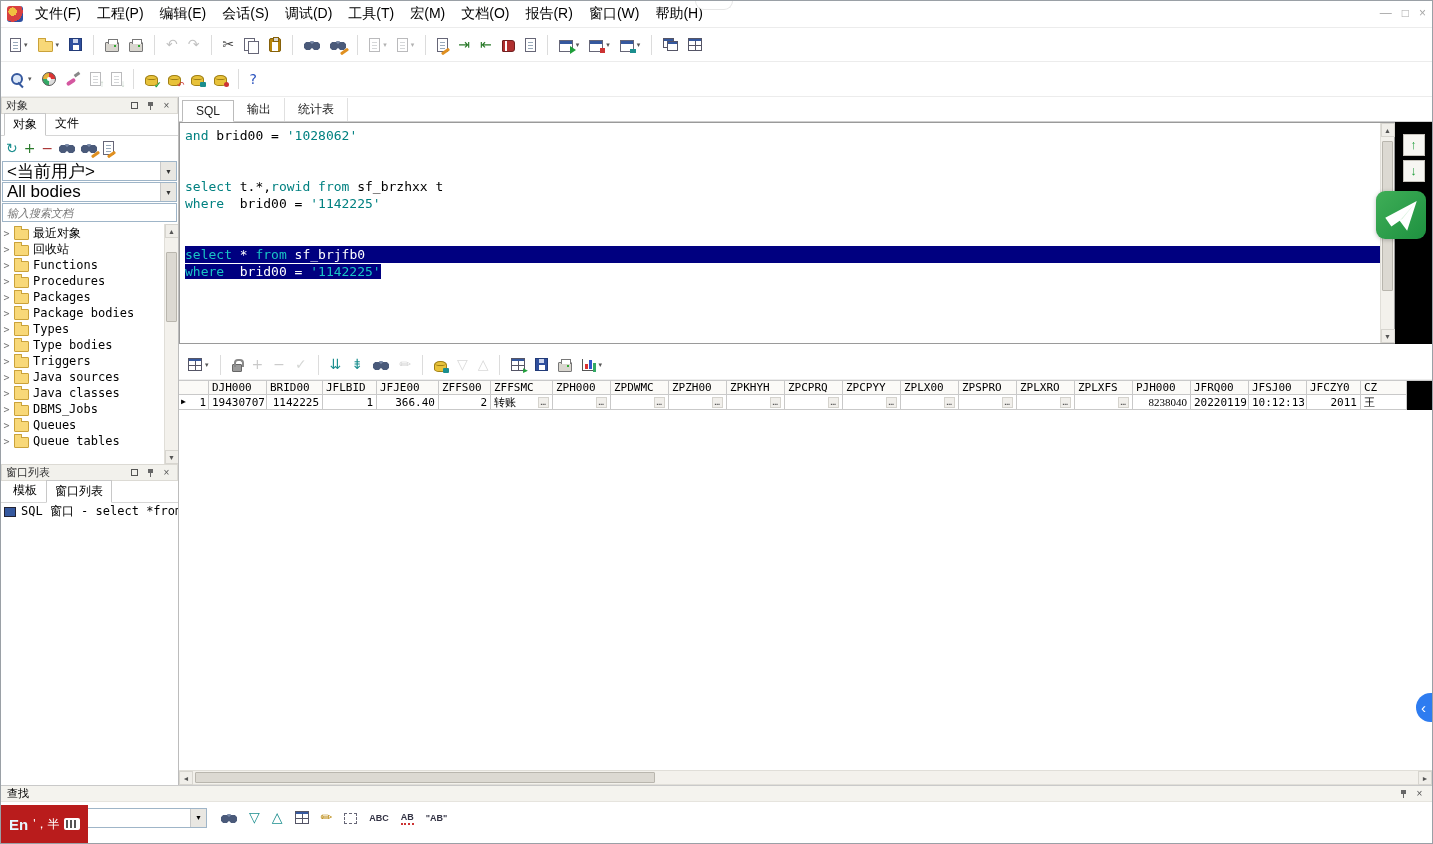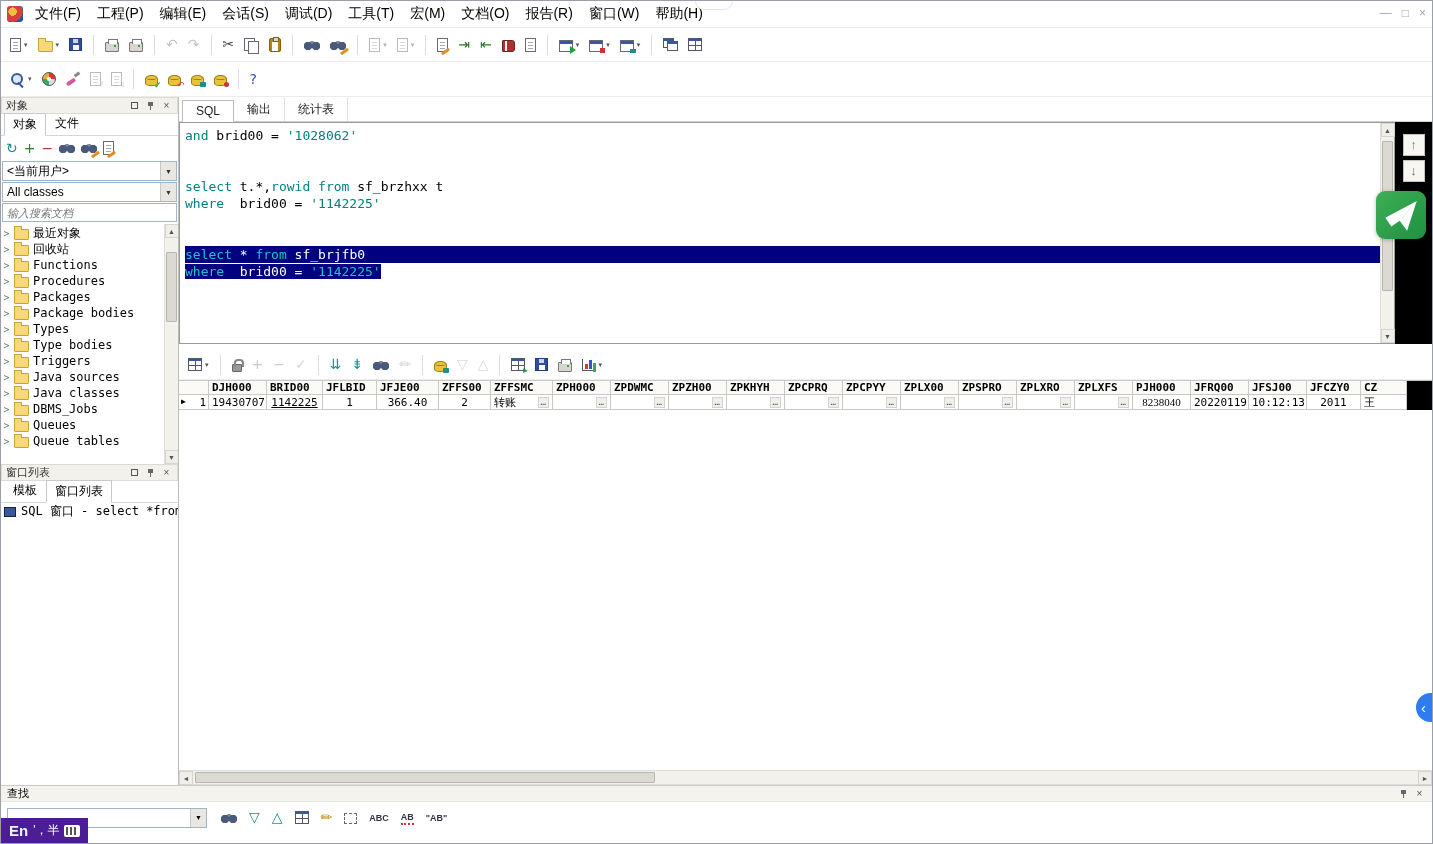--- a/index.html
+++ b/index.html
@@ -98,21 +98,21 @@
 
 .phead{height:17px;background:#f2f1ec;border:1px solid #dcdad4;display:flex;align-items:center;padding:0 4px;font-size:11px;color:#333;gap:3px}
 .phead .sp{flex:1}
 .phbtn{width:13px;height:12px;font-size:10px;line-height:11px;text-align:center;color:#555;cursor:pointer;display:inline-flex;align-items:center;justify-content:center}
 .stabs{display:flex;align-items:flex-end;height:22px;border-bottom:1px solid #d6d6d6;padding:0 3px}
 .stab{padding:2px 8px;font-size:12px;border:1px solid transparent;cursor:pointer;white-space:nowrap}
 .stab.active{border:1px solid #c8c8c8;border-bottom:1px solid #fff;background:#fff;margin-bottom:-1px}
 .stools{height:24px;display:flex;align-items:center;padding:0 2px}
 .stools .tbtn{margin:0 1px;padding:2px}
 .combo{height:20px;margin:1px 1px 0 1px;border:1px solid #9fb5c8;display:flex;align-items:center;background:#fff}
-.combo .cval{flex:1;padding:0 4px;white-space:nowrap;overflow:hidden;font-size:12px}
+.combo .cval{flex:1;padding:0 4px;white-space:nowrap;overflow:hidden;font-size:17px}
 .combo .cbtn{width:16px;align-self:stretch;background:#e9e7e2;border-left:1px solid #c8c8c8;font-size:7px;display:flex;align-items:center;justify-content:center;color:#333;cursor:pointer}
 .searchbox{height:19px;margin:1px 1px 0 1px;border:1px solid #9fb5c8}
 .searchbox input{width:100%;height:100%;border:none;outline:none;font:italic 11px "Liberation Sans",sans-serif;color:#999;padding:0 4px}
 .treewrap{height:240px;display:flex;overflow:hidden;margin-top:2px}
 .tree{flex:1;padding:1px 0 0 2px;font-family:"DejaVu Sans Mono",monospace;font-size:12px;overflow:hidden}
 .tree-item{display:flex;align-items:center;height:16px;gap:4px;cursor:default;white-space:nowrap}
 .chev{color:#777;font-size:10px;width:7px;text-align:center}
 .tlabel{line-height:14px}
 .wl-item{display:flex;align-items:center;height:17px;padding:0 3px;font-family:"DejaVu Sans Mono",monospace;font-size:12px;white-space:nowrap;overflow:hidden}
 .wl-ic{width:12px;height:10px;background:#35589e;border:1px solid #223;margin-right:5px;flex:none}
@@ -145,27 +145,27 @@
 .sel-text .tk-kw,.sel-text .tk-st{color:#19c4c4}
 .gutter{width:37px;display:flex;flex-direction:column;align-items:center;padding-top:12px;gap:4px}
 .gbtn{width:22px;height:22px;border:1px solid #c5c2bb;background:#f7f6f2;color:#1f9e3a;font-weight:bold;font-size:13px;cursor:pointer;line-height:18px}
 .splitter{height:6px;background:#fff;cursor:row-resize}
 .rbar{height:30px;border-bottom:1px solid #eee}
 
 
 .grid{font-family:"DejaVu Sans Mono",monospace;font-size:11px;border-top:1px solid #c9c9c9;overflow:hidden}
 .grow{display:flex;width:max-content}
 .gcell{border-right:1px solid #c9c9c9;border-bottom:1px solid #c9c9c9;display:flex;align-items:center;padding:0 3px;overflow:hidden;white-space:nowrap;flex:none}
-.ghead .gcell{height:14px;font-weight:bold;background:#fbfaf7}
+.ghead .gcell{height:14px;font-weight:normal;background:#fbfaf7}
 .gdata .gcell{height:15px;background:#fff}
 .selcol{width:30px;background:#f1efe9;justify-content:space-between;padding:0 2px}
 .tri{font-size:8px;line-height:10px}
 .rownum{font-size:11px}
 .val{width:100%}
-.val.r{text-align:center}
+.val.r{text-align:right}
 .val.l{text-align:left}
 .ell{margin-left:auto;flex:none;padding:0 2px;background:#f1efeb;border:1px solid #d5d3cd;font-size:9px;line-height:9px;height:11px;cursor:pointer;color:#555}
 .gridfill{flex:1;background:#fff}
 
 
 .statusbar{height:24px;display:flex;align-items:center;gap:8px;padding:0 8px;border-top:1px solid #e4e4e4;background:#fff;margin-top:8px}
 .spos{font-family:"DejaVu Sans Mono",monospace;font-size:12px}
 .vdiv{width:1px;height:14px;background:#ddd;margin-left:96px}
 .smsg{font-size:12px}
 
@@ -173,21 +173,21 @@
 .findbar{position:absolute;left:0;right:0;bottom:0;height:58px;border-top:1px solid #c9c9c9;background:#fff}
 .fhead{height:16px;background:#f4f3ee;display:flex;align-items:center;gap:3px;padding:0 6px;font-size:11px;border-bottom:1px solid #e6e4de}
 .fhead .sp{flex:1}
 .ftools{display:flex;align-items:center;padding:5px 6px;gap:3px}
 .fcombo{width:200px;height:20px;border:1px solid #9fb5c8;display:flex;margin-right:6px}
 .fcombo input{flex:1;border:none;outline:none;padding:0 4px;font-size:12px}
 .fcombo .cbtn{width:16px;background:#e9e7e2;border-left:1px solid #c8c8c8;font-size:7px;display:flex;align-items:center;justify-content:center;cursor:pointer}
 
 
 .overlayicon{position:absolute;right:6px;top:94px;width:50px;height:48px;background:linear-gradient(135deg,#3fae57,#1e9140);border-radius:9px;display:flex;align-items:center;justify-content:center;box-shadow:0 1px 4px rgba(0,0,0,.25);z-index:4;cursor:pointer}
-.ime{position:absolute;left:0;bottom:0;height:25px;background:#4c1d95;color:#fff;display:flex;align-items:center;padding:0 8px;gap:5px;z-index:6}
+.ime{position:absolute;left:0;bottom:0;height:38px;background:#b91c1c;color:#fff;display:flex;align-items:center;padding:0 8px;gap:5px;z-index:6}
 .ime .lang{font-size:15px;font-weight:bold;color:#e8f6ff}
 .ime .mode{font-size:12px}
 .kbdicon{width:16px;height:12px;background:#fff;border-radius:2px;position:relative}
 .kbdicon::before{content:"";position:absolute;left:2px;top:2px;right:2px;bottom:2px;background:repeating-linear-gradient(to right,#555 0 2px,transparent 2px 4px)}
 .bluehandle{position:absolute;right:-13px;top:692px;width:29px;height:29px;border-radius:50%;background:#2e7cf0;color:#fff;display:flex;align-items:center;padding-left:5px;font-size:15px;z-index:6;cursor:pointer}
 .toppill{position:absolute;left:694px;top:0;width:38px;height:9px;background:#fff;border:1px solid #e6e6e6;border-top:none;border-radius:0 0 10px 10px;z-index:6}
 </style>
 </head>
 <body>
 
@@ -374,21 +374,21 @@
         </button>
         <button class="tbtn">
           <span class="ic sh-pagepen"></span>
         </button>
       </div>
     <div class="combo">
       <span class="cval">&lt;当前用户&gt;</span>
       <span class="cbtn">▼</span>
     </div>
     <div class="combo">
-      <span class="cval">All classes</span>
+      <span class="cval">All bodies</span>
       <span class="cbtn">▼</span>
     </div>
     <div class="searchbox">
       <input type="text" placeholder="输入搜索文档" style="">
     </div>
     <div class="treewrap">
       <div class="tree">
           <div class="tree-item">
             <span class="chev">&gt;</span>
             <span class="ic sh-folder"></span>
@@ -601,21 +601,21 @@
           <div class="gcell hcell" style="width: 46px;">CZ</div>
         </div>
       <div class="grow gdata">
           <div class="gcell selcol">
             <span class="tri">▶</span>
             <span class="rownum">1</span>
           </div>
           <div class="gcell dcell" style="width: 58px;">
             <span class="val r">19430707</span>
           </div>
-          <div class="gcell dcell" style="width: 56px; text-decoration: underline;">
+          <div class="gcell dcell" style="width: 56px;">
             <span class="val r">1142225</span>
           </div>
           <div class="gcell dcell" style="width: 54px;">
             <span class="val r">1</span>
           </div>
           <div class="gcell dcell" style="width: 62px;">
             <span class="val r">366.40</span>
           </div>
           <div class="gcell dcell" style="width: 52px;">
             <span class="val r">2</span>

